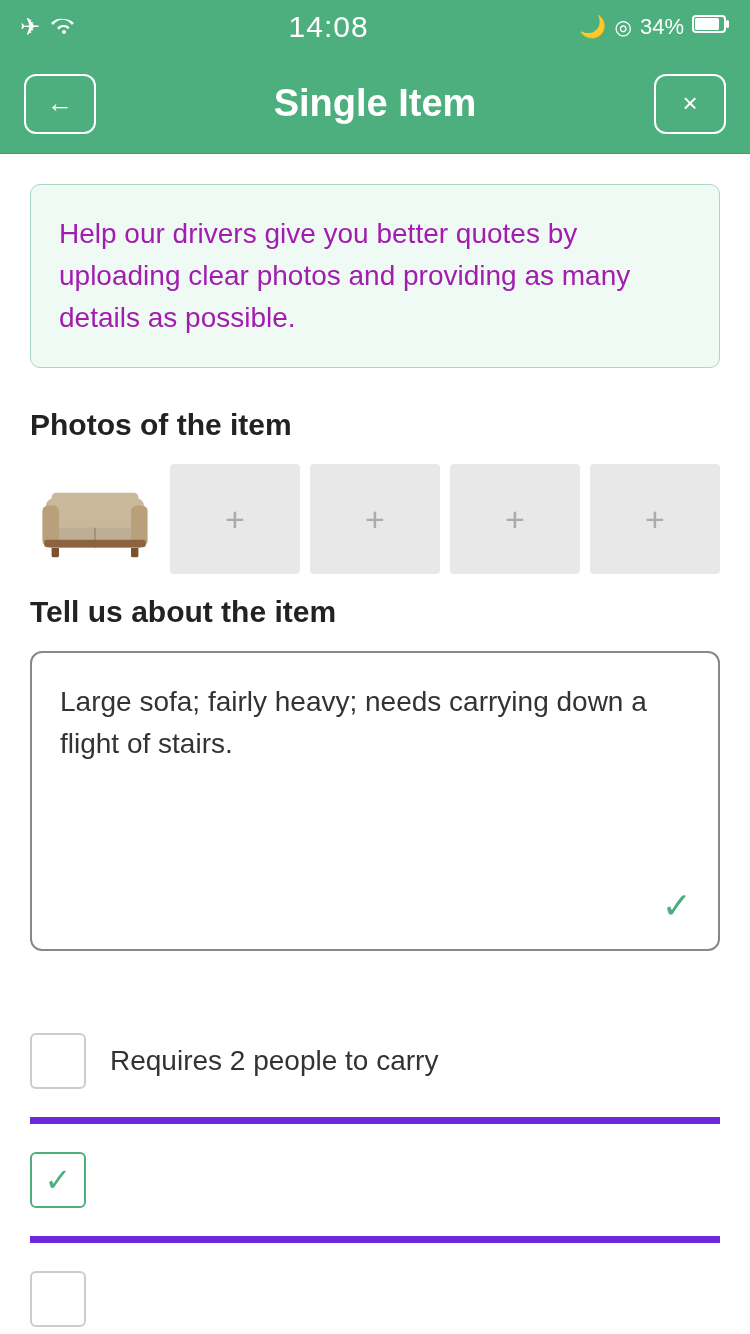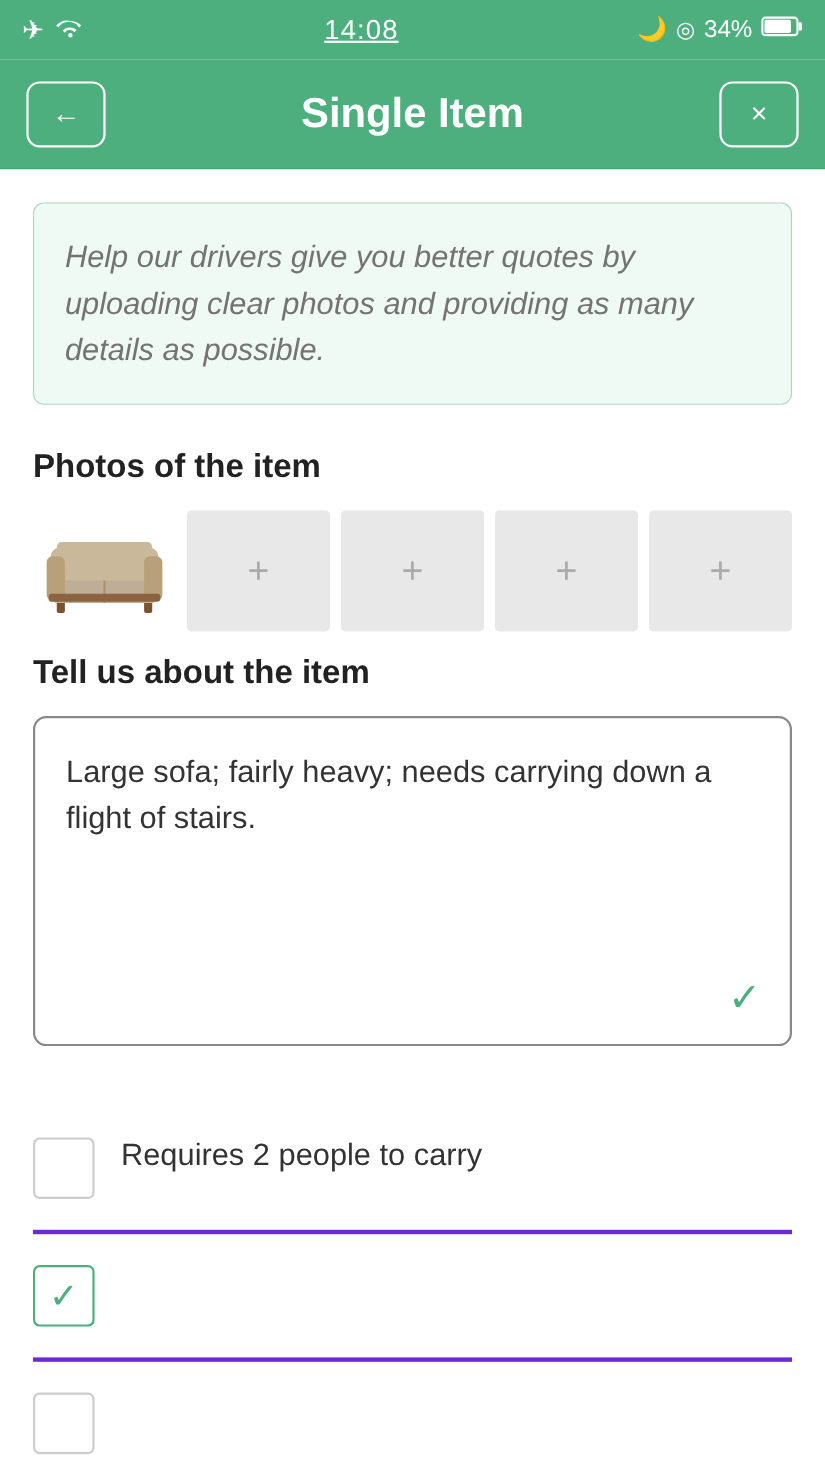--- a/index.html
+++ b/index.html
@@ -22,24 +22,23 @@
       padding: 0 20px;
       color: white;
       font-size: 24px;
     }
     .status-left {
       display: flex;
       align-items: center;
       gap: 10px;
     }
     .status-center {
-      font-size: 25px;
+      font-size: 30px;
       font-weight: 500;
       letter-spacing: 1px;
-      text-decoration: underline;
     }
     .status-right {
       display: flex;
       align-items: center;
       gap: 8px;
       font-size: 22px;
     }
 
     
     .header {
@@ -79,23 +78,22 @@
     
     .info-box {
       border: 1.5px solid #a8d8c0;
       border-radius: 10px;
       padding: 28px 28px;
       background: #f0faf5;
       margin-bottom: 40px;
     }
     .info-box-text {
       font-size: 28px;
-      color: #737373;
+      color: #a21caf;
       line-height: 1.5;
-      font-style: italic;
     }
 
     
     .section-title {
       font-size: 30px;
       font-weight: 700;
       color: #222;
       margin-bottom: 22px;
     }
 
@@ -163,22 +161,23 @@
       color: #4caf7d;
       font-size: 36px;
     }
 
     
     .checkbox-section {
       padding-top: 10px;
     }
     .checkbox-row {
       display: flex;
+      align-items: center;
       padding: 28px 0;
-      border-bottom: 4px solid #6d28d9;
+      border-bottom: 7px solid #6d28d9;
       gap: 24px;
     }
     .checkbox-box {
       width: 56px;
       height: 56px;
       border: 2.5px solid #ccc;
       border-radius: 6px;
       flex-shrink: 0;
       display: flex;
       align-items: center;

